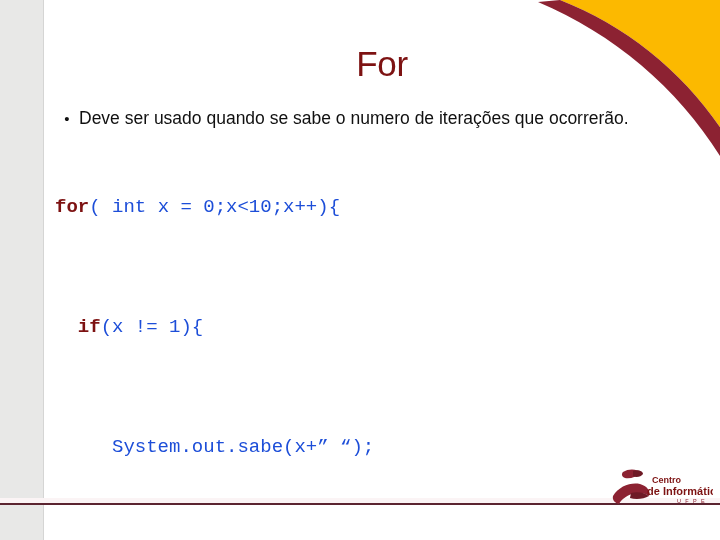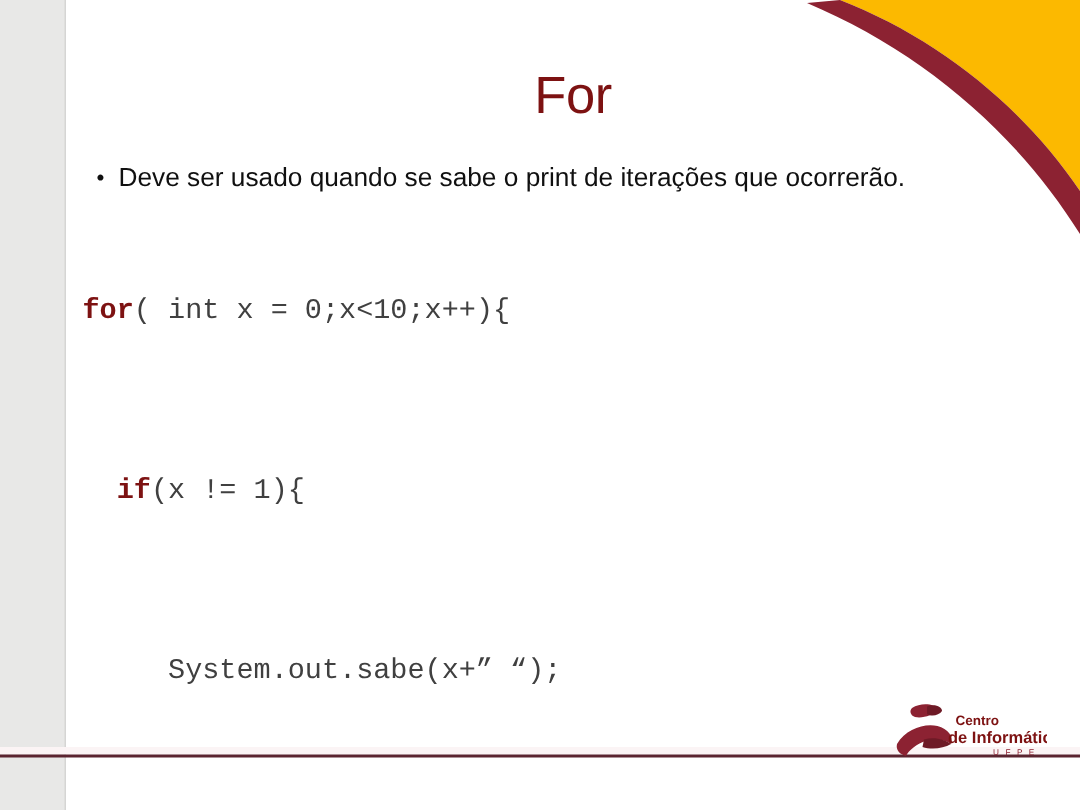--- a/index.html
+++ b/index.html
@@ -97,21 +97,21 @@
     white-space: pre;
   }
   .code-line {
     white-space: pre;
   }
   .kw {
     color: #7d1212;
     font-weight: bold;
   }
   .dim {
-    color: #404040;
+    color: #1d4ed8;
     text-align: right;
   }
   
   .bottom-rule {
     position: absolute;
     left: 0;
     top: 503px;
     width: 720px;
     height: 2px;
     background: #5b2430;
@@ -120,21 +120,21 @@
     position: absolute;
     left: 0;
     top: 498px;
     width: 720px;
     height: 5px;
     background: #fbf4f5;
   }
   
   .logo {
     position: absolute;
-    left: 596px;
+    left: 611px;
     top: 466px;
     width: 102px;
     height: 44px;
   }
   .logo svg { display: block; }
 </style>
 </head>
 <body>
 
 <div id="slide-root">
@@ -153,21 +153,21 @@
                  C 258 108 186 40 96 2 Z" fill="#8c2232"></path>
       </svg>
     </div>
 
     <div class="slide-title">For</div>
 
     <div class="body-block">
 
       <div class="bullet-row">
         <span class="bullet-mark">•</span>
-        <span class="bullet-text">Deve ser usado quando se sabe o print de iterações que ocorrerão.</span>
+        <span class="bullet-text">Deve ser usado quando se sabe o numero de iterações que ocorrerão.</span>
       </div>
 
       <div class="code-block">
         <div class="code-line"><span></span><span class="kw">for</span><span class="dim">( int x = 0;x&lt;10;x++){</span></div>
 
         <div class="code-line"><span>  </span><span class="kw">if</span><span class="dim">(x != 1){</span></div>
 
         <div class="code-line"><span>     </span><span class="dim">System.out.sabe(x+” “);</span></div>
 
         

